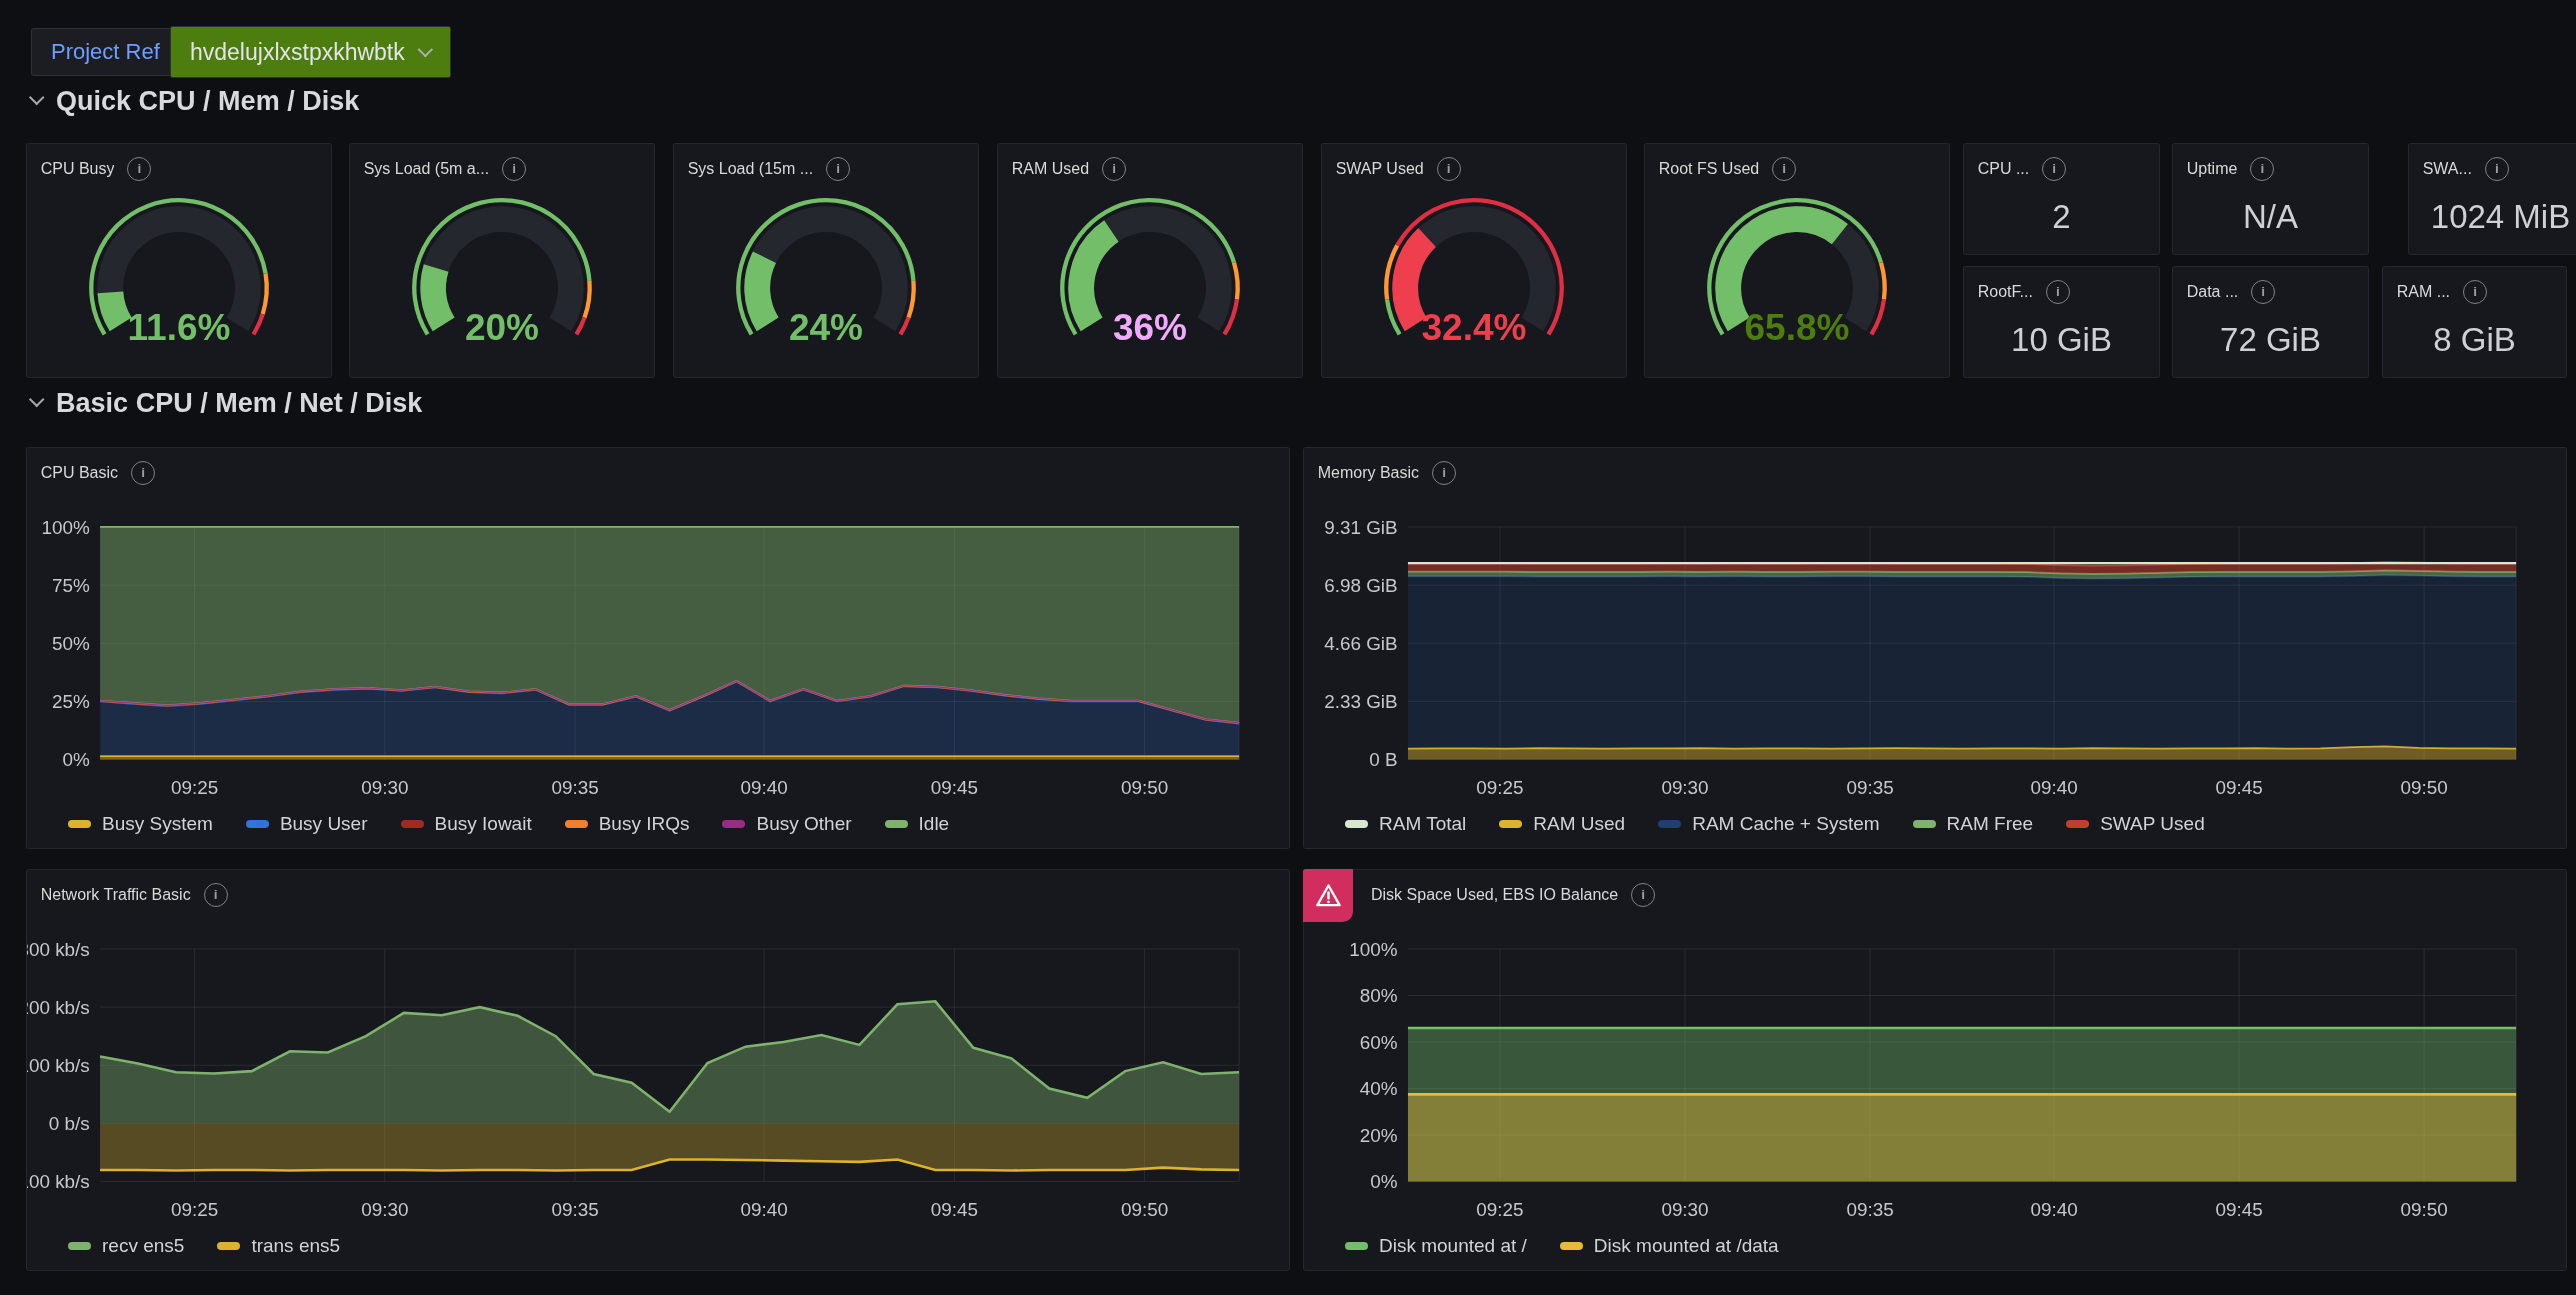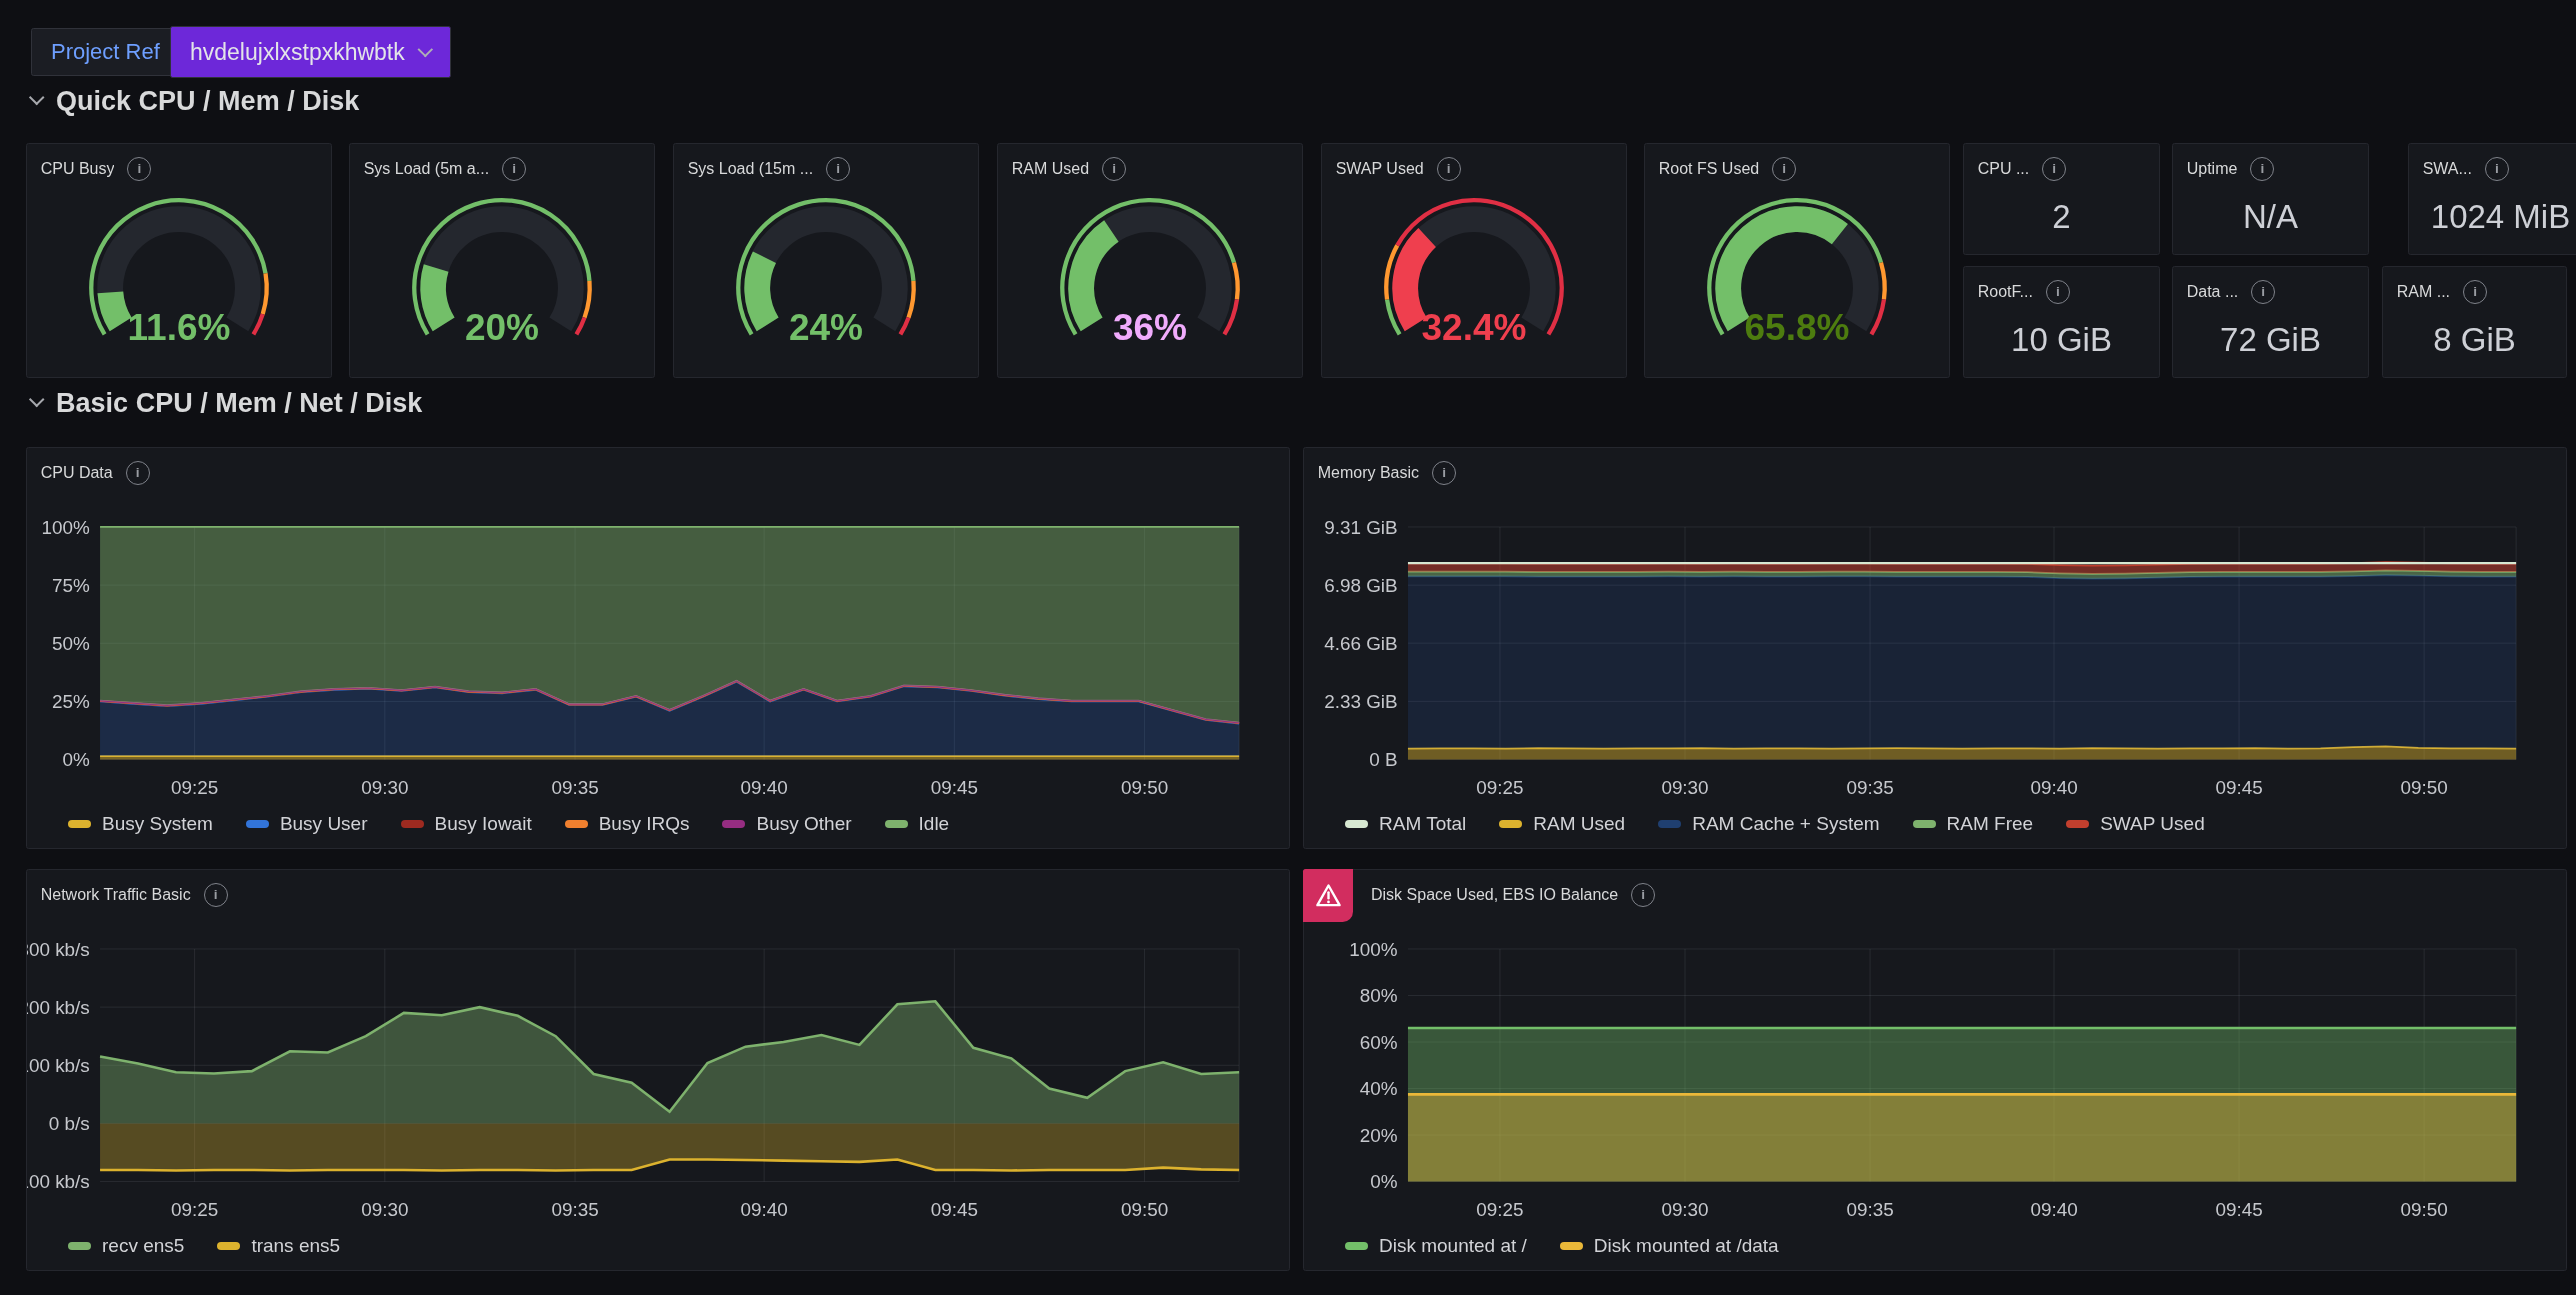--- a/index.html
+++ b/index.html
@@ -13,21 +13,21 @@
   .gauge{display:block;margin:0 auto;}
   .gval{position:absolute;top:163px;left:0;right:0;text-align:center;font-size:37px;font-weight:700;}
   .stat-val{position:absolute;top:43px;bottom:6.9px;left:0;right:0;display:flex;align-items:center;justify-content:center;
             font-size:33px;font-weight:500;color:#ced0d6;}
   .sec-hd{position:absolute;display:flex;align-items:center;gap:13.7px;font-size:27px;font-weight:600;color:#d8d9da;cursor:pointer;}
   .chev{width:9.4px;height:9.4px;border-right:2.6px solid #a6a8ad;border-bottom:2.6px solid #a6a8ad;
         transform:rotate(45deg);margin-top:-6.9px;}
   .chip{position:absolute;left:31px;top:27.5px;height:46px;padding:0 19px;display:flex;align-items:center;
         background:#1b1d23;border:0.9px solid #30323a;border-radius:2.6px;color:#6e9fff;font-size:22px;font-weight:500;}
   .vardd{position:absolute;left:170px;top:26px;height:50px;padding:0 19px;display:flex;align-items:center;gap:15.5px;
-        background:#6d28d9;border:0.9px solid #30323a;border-radius:2.6px;color:#e3e4e8;font-size:23px;font-weight:500;cursor:pointer;}
+        background:#4d7c0f;border:0.9px solid #30323a;border-radius:2.6px;color:#e3e4e8;font-size:23px;font-weight:500;cursor:pointer;}
   .dd-chev{width:8.6px;height:8.6px;border-right:2.1px solid #aeb0b5;border-bottom:2.1px solid #aeb0b5;
         transform:rotate(45deg);margin-top:-5.2px;}
   .chart{position:absolute;left:0;top:0;}
   .legend{position:absolute;left:41px;bottom:13px;display:flex;align-items:center;gap:33px;}
   .lg-item{display:flex;align-items:center;gap:11px;cursor:pointer;}
   .lg-swatch{width:23px;height:8.6px;border-radius:4.3px;display:inline-block;}
   .lg-label{font-size:19px;color:#d2d3d7;white-space:nowrap;}
   svg .grid{stroke:rgba(204,212,224,0.12);stroke-width:1;}
   svg text.tick{fill:#c6c8cd;font-size:22px;font-family:"Liberation Sans",sans-serif;}
   svg text.ty{text-anchor:end;}
@@ -180,21 +180,21 @@
   <div class="stat-val">8 GiB</div>
 </div>
 
 <div class="sec-hd" style="left:31px;top:388px;">
   <span class="chev"></span>
   <span>Basic CPU / Mem / Net / Disk</span>
 </div>
 
 <div class="panel" style="left:26px;top:447px;width:1264px;height:402px;">
   <div class="panel-hd">
-      <span class="ptitle">CPU Data</span>
+      <span class="ptitle">CPU Basic</span>
       <span class="info">i</span>
     </div>
   <svg class="chart" width="1262" height="400" viewBox="0 0 1470 466">
       <line x1="85" x2="1412" y1="92" y2="92" class="grid"></line>
       <text x="73" y="100" class="tick ty">100%</text>
       <line x1="85" x2="1412" y1="159.75" y2="159.75" class="grid"></line>
       <text x="73" y="167.75" class="tick ty">75%</text>
       <line x1="85" x2="1412" y1="227.5" y2="227.5" class="grid"></line>
       <text x="73" y="235.5" class="tick ty">50%</text>
       <line x1="85" x2="1412" y1="295.25" y2="295.25" class="grid"></line>

